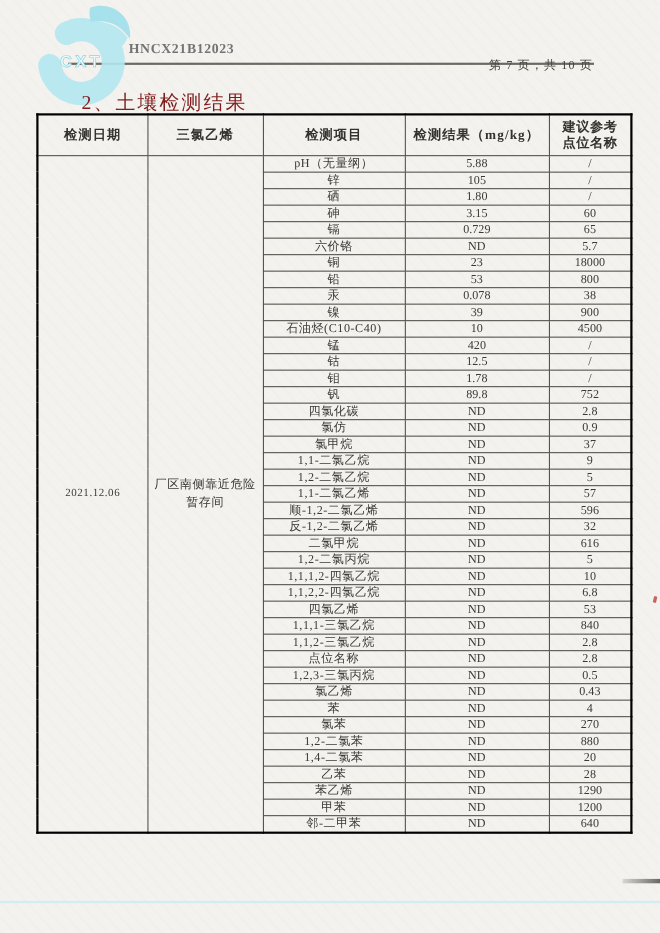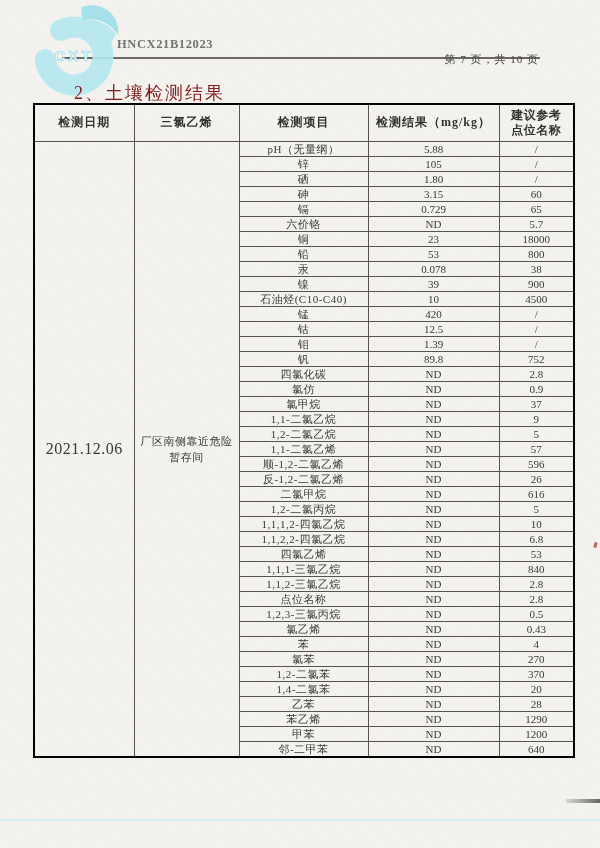--- a/index.html
+++ b/index.html
@@ -48,21 +48,21 @@
     overflow:hidden; white-space:nowrap;
   }
   .results th{
     height:37px; font-size:12px; font-weight:bold;
     letter-spacing:1px; color:#33322d; line-height:15px;
   }
   .results td{
     height:15px; font-size:11px; line-height:14px; color:#3b3a35;
   }
   th.c5{ white-space:pre-line; letter-spacing:.5px; }
-  td.c-date{ font-size:16px; letter-spacing:.5px; }
+  td.c-date{ font-size:10px; letter-spacing:.5px; }
   td.c-site{ white-space:pre-line; font-size:11px; line-height:16px; letter-spacing:.5px; }
   td.c-item{ letter-spacing:.5px; }
   td.c-result, td.c-limit{ font-size:11px; }
   
   .bottom-scan-line{
     position:absolute; left:0; top:819px; width:600px; height:2px;
     background:#cdecf3; opacity:.9;
   }
   .red-speck{
     position:absolute; left:594px; top:542px; width:3px; height:6px;
@@ -178,21 +178,21 @@
           <td class="c-result">420</td>
           <td class="c-limit">/</td>
         </tr>
         <tr>
           <td class="c-item">钴</td>
           <td class="c-result">12.5</td>
           <td class="c-limit">/</td>
         </tr>
         <tr>
           <td class="c-item">钼</td>
-          <td class="c-result">1.39</td>
+          <td class="c-result">1.78</td>
           <td class="c-limit">/</td>
         </tr>
         <tr>
           <td class="c-item">钒</td>
           <td class="c-result">89.8</td>
           <td class="c-limit">752</td>
         </tr>
         <tr>
           <td class="c-item">四氯化碳</td>
           <td class="c-result">ND</td>
@@ -224,21 +224,21 @@
           <td class="c-limit">57</td>
         </tr>
         <tr>
           <td class="c-item">顺-1,2-二氯乙烯</td>
           <td class="c-result">ND</td>
           <td class="c-limit">596</td>
         </tr>
         <tr>
           <td class="c-item">反-1,2-二氯乙烯</td>
           <td class="c-result">ND</td>
-          <td class="c-limit">26</td>
+          <td class="c-limit">32</td>
         </tr>
         <tr>
           <td class="c-item">二氯甲烷</td>
           <td class="c-result">ND</td>
           <td class="c-limit">616</td>
         </tr>
         <tr>
           <td class="c-item">1,2-二氯丙烷</td>
           <td class="c-result">ND</td>
           <td class="c-limit">5</td>
@@ -289,21 +289,21 @@
           <td class="c-limit">4</td>
         </tr>
         <tr>
           <td class="c-item">氯苯</td>
           <td class="c-result">ND</td>
           <td class="c-limit">270</td>
         </tr>
         <tr>
           <td class="c-item">1,2-二氯苯</td>
           <td class="c-result">ND</td>
-          <td class="c-limit">370</td>
+          <td class="c-limit">880</td>
         </tr>
         <tr>
           <td class="c-item">1,4-二氯苯</td>
           <td class="c-result">ND</td>
           <td class="c-limit">20</td>
         </tr>
         <tr>
           <td class="c-item">乙苯</td>
           <td class="c-result">ND</td>
           <td class="c-limit">28</td>

